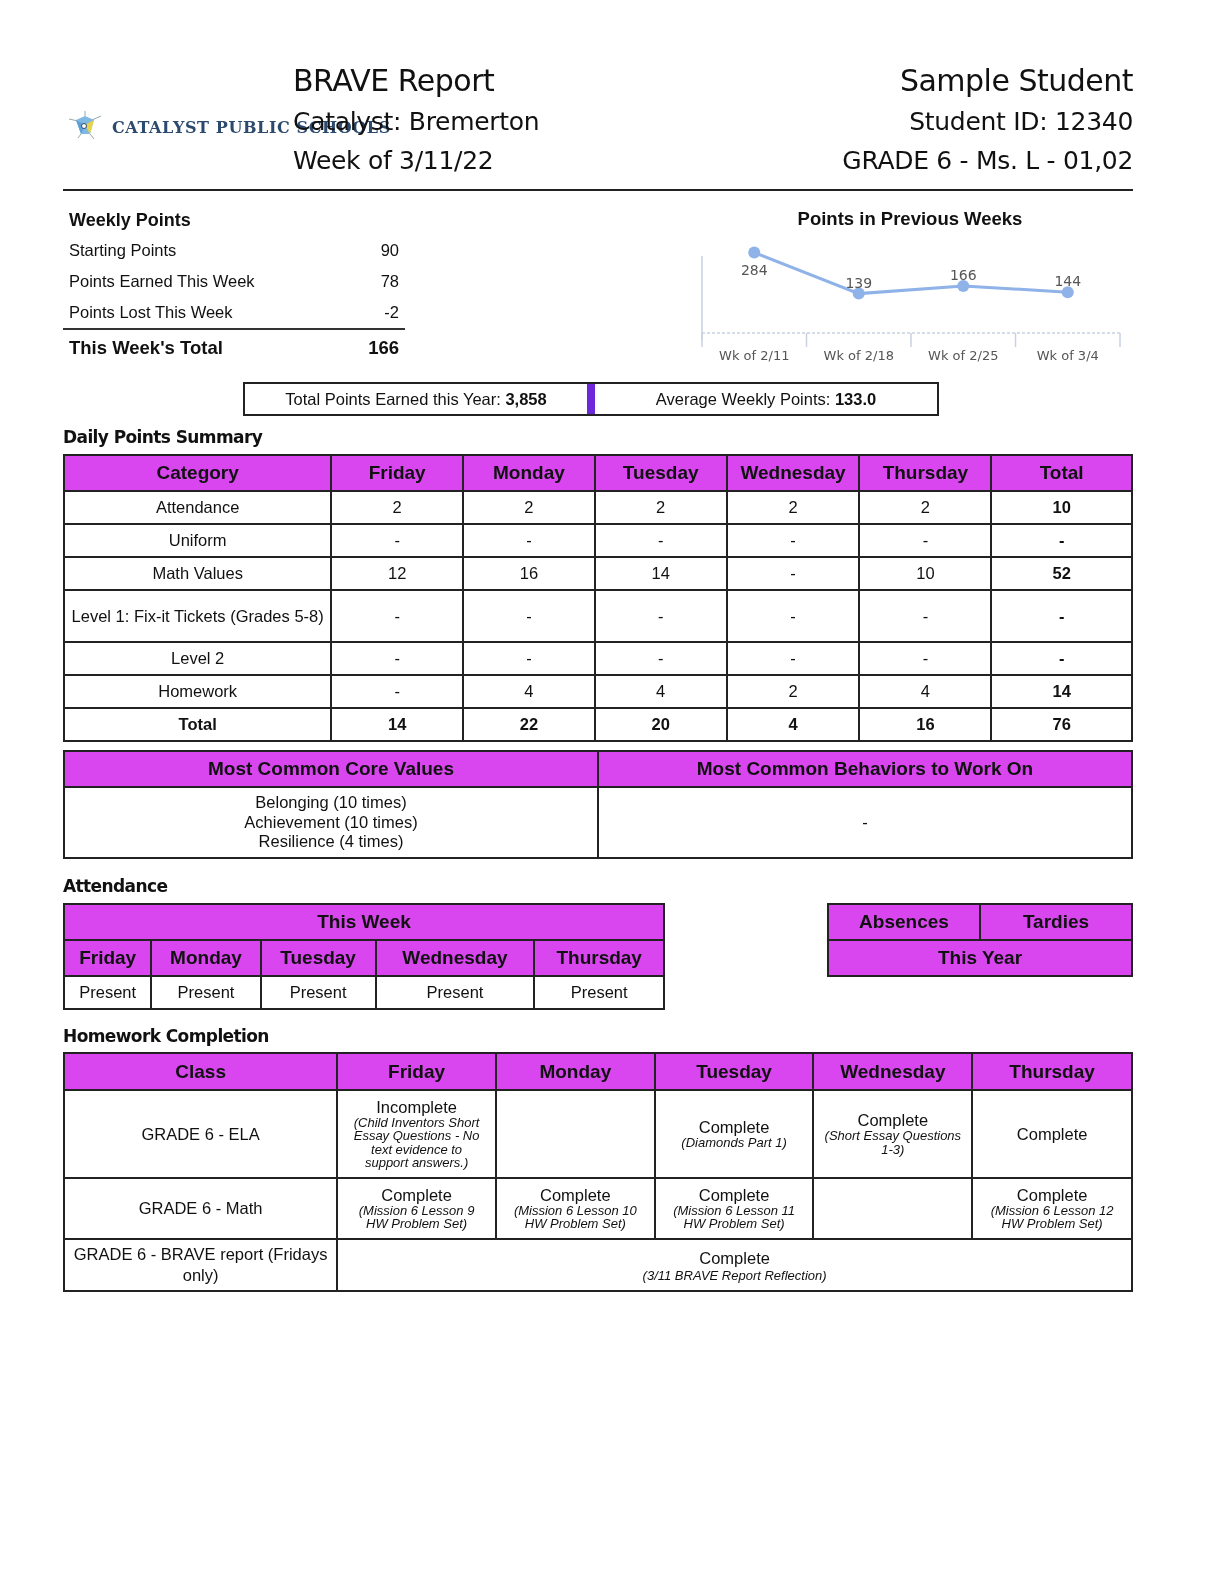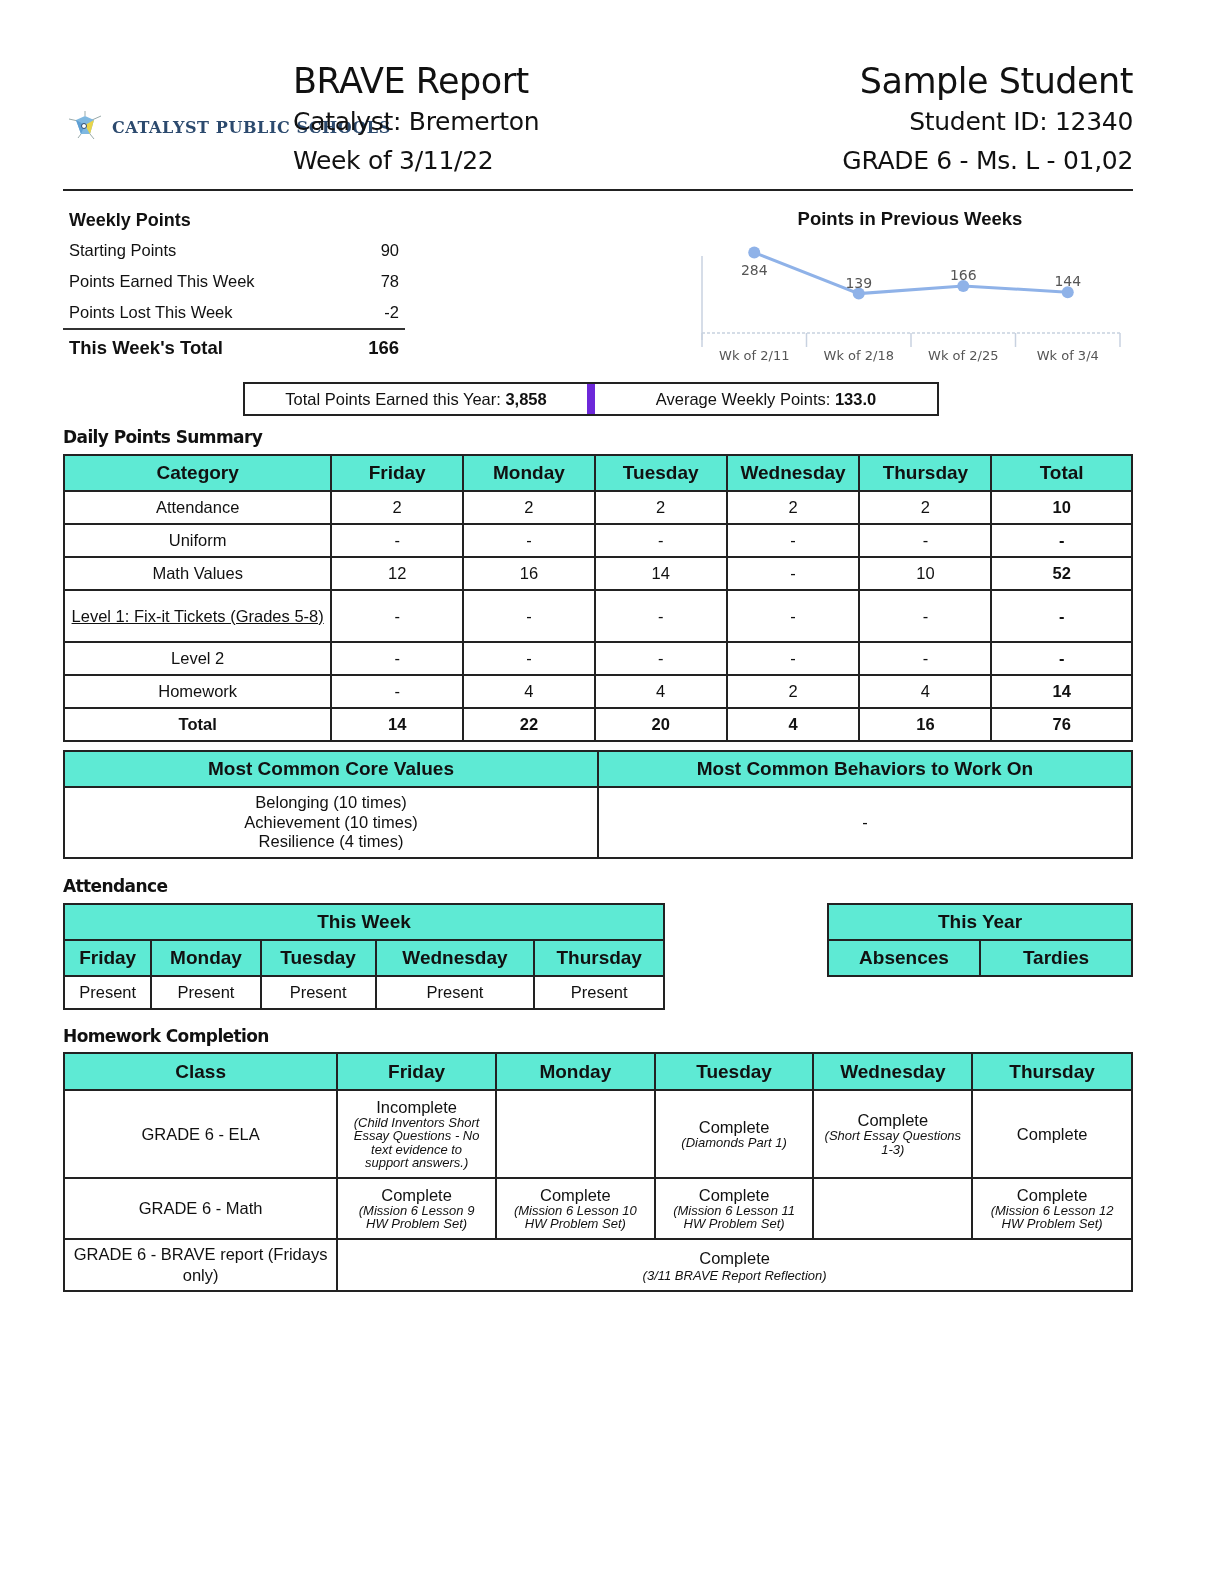--- a/index.html
+++ b/index.html
@@ -6,21 +6,21 @@
   html, body { width: 1224px; height: 1584px; background: #ffffff; }
   body { position: relative; font-family: "Liberation Sans", sans-serif; color: #111; }
 
   .abs { position: absolute; }
 
   
   .logo-wrap { left: 66px; top: 110px; display: flex; align-items: center; gap: 8px; }
   .logo-text { font-family: "DejaVu Serif", serif; font-weight: bold; font-size: 16px; color: #2c4a6e; letter-spacing: 0.6px; }
   .hdr-left { left: 293px; top: 60px; font-family: "DejaVu Sans", sans-serif; }
   .hdr-right { right: 91px; top: 60px; text-align: right; font-family: "DejaVu Sans", sans-serif; }
-  .hdr-title { font-size: 35px; line-height: 42px; letter-spacing: -0.5px; }
+  .hdr-title { font-size: 30px; line-height: 42px; letter-spacing: -0.5px; }
   .hdr-line { font-size: 25px; line-height: 39px; letter-spacing: -0.3px; }
   .hdr-rule { left: 63px; top: 189px; width: 1070px; height: 2px; background: #222; }
 
   
   .wp { left: 63px; top: 205px; width: 342px; }
   .wp-title { font-weight: bold; font-size: 18px; padding-left: 6px; height: 30px; line-height: 30px; }
   .wp-row { display: flex; justify-content: space-between; font-size: 16.5px; height: 31px; line-height: 31px; padding: 0 6px; }
   .wp-row.total { font-weight: bold; font-size: 18.5px; border-top: 2px solid #333; height: 34px; line-height: 36px; }
 
   
@@ -31,21 +31,21 @@
   .summary { left: 243px; top: 382px; width: 696px; height: 34px; display: flex; border: 2px solid #222; font-size: 16.5px; }
   .summary > div { flex: 1; text-align: center; line-height: 31px; }
   .summary > div:first-child { border-right: 8px solid #6d28d9; }
 
   
   .sec-title { font-family: "DejaVu Sans", sans-serif; font-weight: bold; font-size: 17px; letter-spacing: -0.6px; left: 63px; }
 
   
   table { border-collapse: collapse; font-size: 16.5px; }
   td, th { border: 2px solid #222; text-align: center; vertical-align: middle; }
-  th { background: #5eead4; font-weight: bold; font-size: 19px; }
+  th { background: #d946ef; font-weight: bold; font-size: 19px; }
   .bold { font-weight: bold; }
 
   .dps { left: 63px; top: 454px; width: 1070px; }
   .dps th { height: 36px; }
   .dps td { height: 33px; }
   .dps tr.tall td { height: 52px; }
 
   .cv { left: 63px; top: 750px; width: 1070px; }
   .cv th { height: 36px; width: 50%; }
   .cv td { height: 71px; line-height: 19.5px; }
@@ -198,21 +198,21 @@
   <tr>
     <td>Math Values</td>
     <td>12</td>
     <td>16</td>
     <td>14</td>
     <td>-</td>
     <td>10</td>
     <td class="bold">52</td>
   </tr>
   <tr class="tall">
-    <td style="line-height:19px; padding:8px 6px;text-decoration:underline;">Level 1: Fix-it Tickets (Grades 5-8)</td>
+    <td style="line-height:19px; padding:8px 6px;">Level 1: Fix-it Tickets (Grades 5-8)</td>
     <td>-</td>
     <td>-</td>
     <td>-</td>
     <td>-</td>
     <td>-</td>
     <td class="bold">-</td>
   </tr>
   <tr>
     <td>Level 2</td>
     <td>-</td>
@@ -278,25 +278,25 @@
     <td>Present</td>
     <td>Present</td>
     <td>Present</td>
     <td>Present</td>
   </tr>
 </tbody>
   </table>
 <table class="abs att-year">
   <tbody>
       <tr>
-    <th colspan="2">This Year</th>
-  </tr>
-  <tr>
     <th style="width:50%">Absences</th>
     <th style="width:50%">Tardies</th>
+  </tr>
+  <tr>
+    <th colspan="2">This Year</th>
   </tr>
 </tbody>
   </table>
 
 <div class="abs sec-title" style="top:1026px;">Homework Completion</div>
 <table class="abs hw">
   <colgroup>
     <col style="width:274px">
       <col style="width:159px">
       <col style="width:159px">

